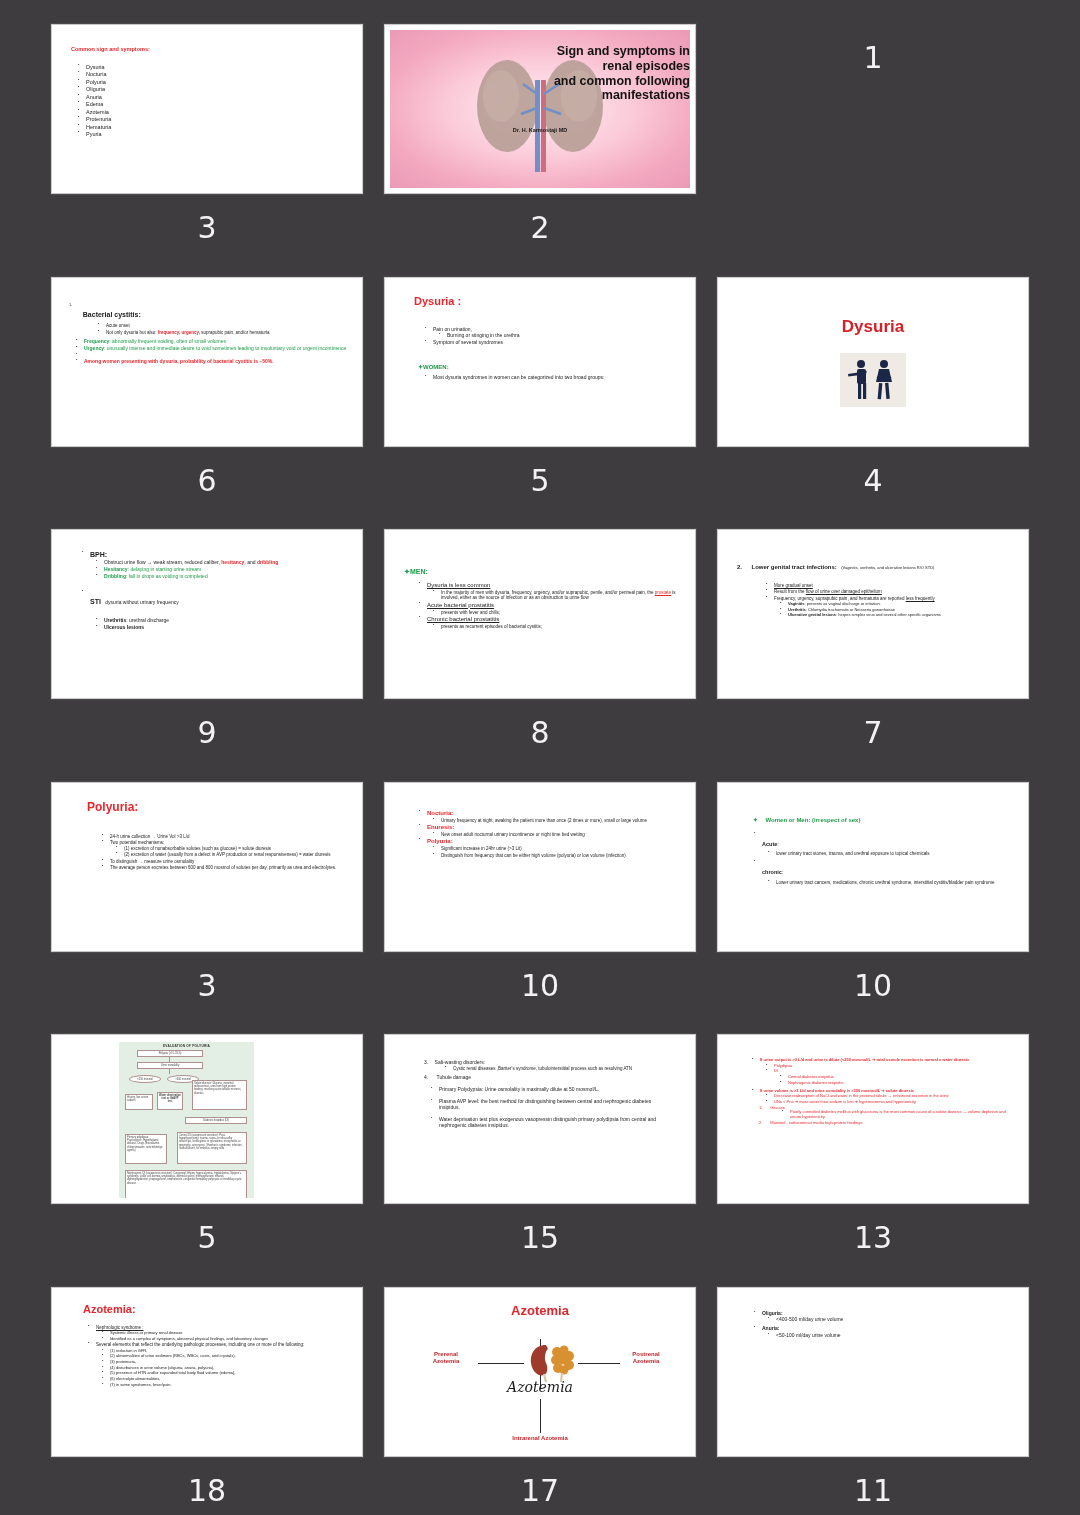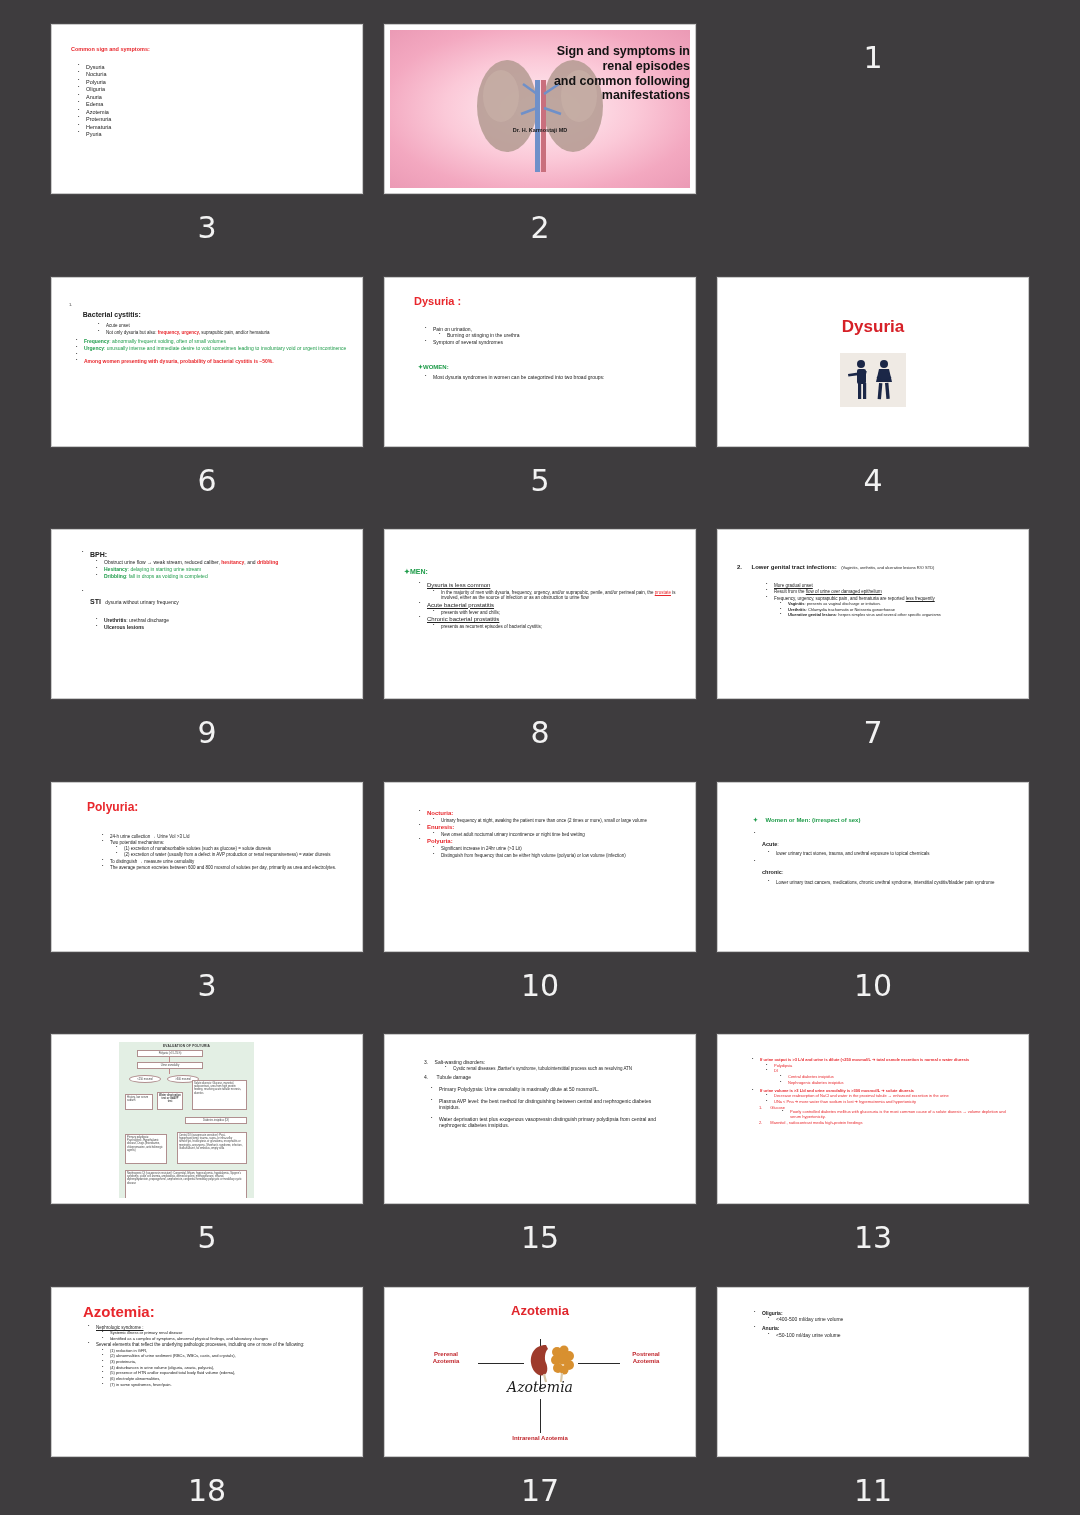--- a/index.html
+++ b/index.html
@@ -449,21 +449,21 @@
           <div class="t4 red" style="margin-left:14px;margin-top:1px;"><span>2.</span><span style="margin-left:8px;">Mannitol , radiocontrast media high-protein feedings</span></div>
         </div>
       </div>
     </div>
     <div class="num">13</div>
   </div>
 
   <div class="cell">
     <div class="slide">
       <div class="slide-inner">
-        <div class="txt redb" style="left:26px;top:10px;font-size:15px;">Azotemia:</div>
+        <div class="txt redb" style="left:26px;top:10px;font-size:11px;">Azotemia:</div>
         <div class="txt" style="left:24px;top:32px;width:272px;">
           <ul class="l t45">
             <li class="u">Nephrologic syndrome :</li>
           </ul>
           <ul class="l t4" style="margin-left:14px;">
             <li>Systemic illness or primary renal disease</li>
             <li>Identified as a complex of symptoms, abnormal physical findings, and laboratory changes</li>
           </ul>
           <ul class="l t45">
             <li>Several elements that reflect the underlying pathologic processes, including one or more of the following:</li>

